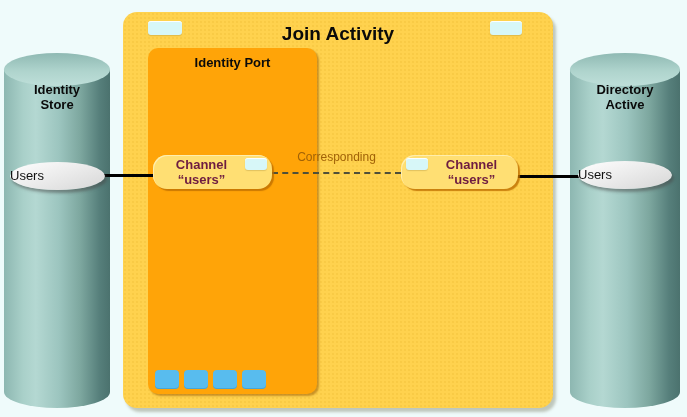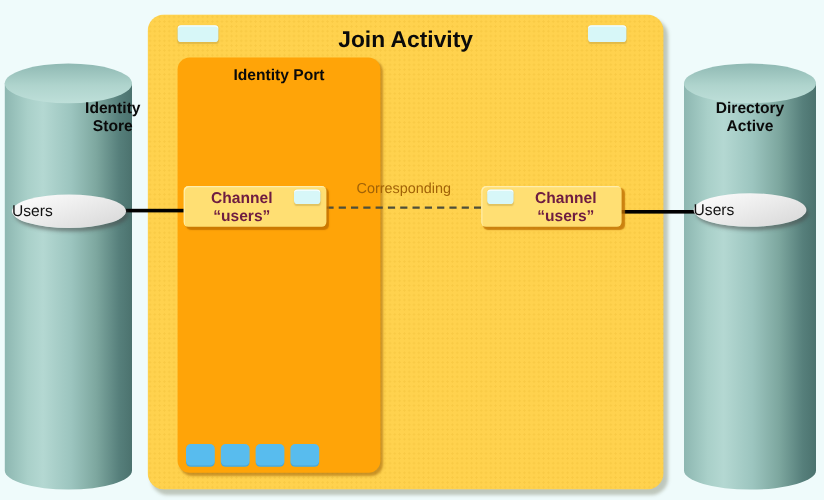--- a/index.html
+++ b/index.html
@@ -99,21 +99,21 @@
   .chip{
     width:24px;height:19px;border-radius:4px;
     background:#58BCEE;
     box-shadow:inset 0 -1px 0 rgba(20,100,150,0.25);
   }
 
   
   .channel-box{
     position:absolute;top:155px;height:34px;
     background:#FFDF73;
-    border-radius:4px;
+    border-radius:14px;
     box-shadow:2px 2px 1px rgba(190,110,0,0.8), inset 1px 1px 0 rgba(255,240,180,0.9);
     z-index:5;
   }
   .channel-left{left:153px;width:119px;}
   .channel-right{left:401px;width:117px;}
   .channel-text{
     position:absolute;top:2px;
     font-weight:bold;font-size:13px;line-height:15px;
     color:#6E1C41;text-align:center;
   }
@@ -127,21 +127,21 @@
   .channel-left .channel-badge{right:5px;}
   .channel-right .channel-badge{left:5px;}
 </style>
 </head>
 <body>
 
 <div class="canvas">
 
   <div class="cyl-body" style="left:4px;width:106px;"></div>
   <div class="cyl-top" style="left:4px;width:106px;"></div>
-  <div class="store-name" style="left:4px;width:106px;padding-left:37px;">
+  <div class="store-name" style="left:4px;width:106px;">
     <div>Identity</div>
     <div>Store</div>
   </div>
 
   <div class="cyl-body" style="left:570px;width:110px;"></div>
   <div class="cyl-top" style="left:570px;width:110px;"></div>
   <div class="store-name" style="left:570px;width:110px;">
     <div>Directory</div>
     <div>Active</div>
   </div>

